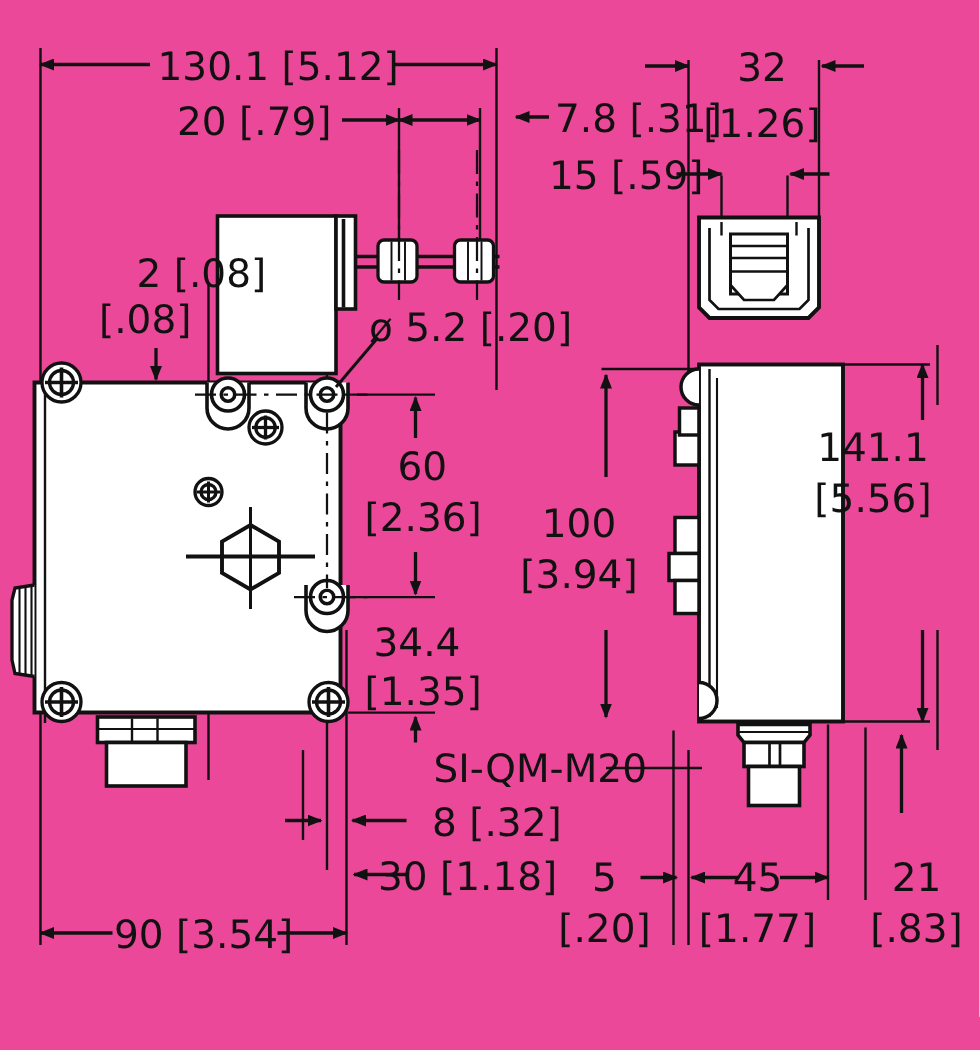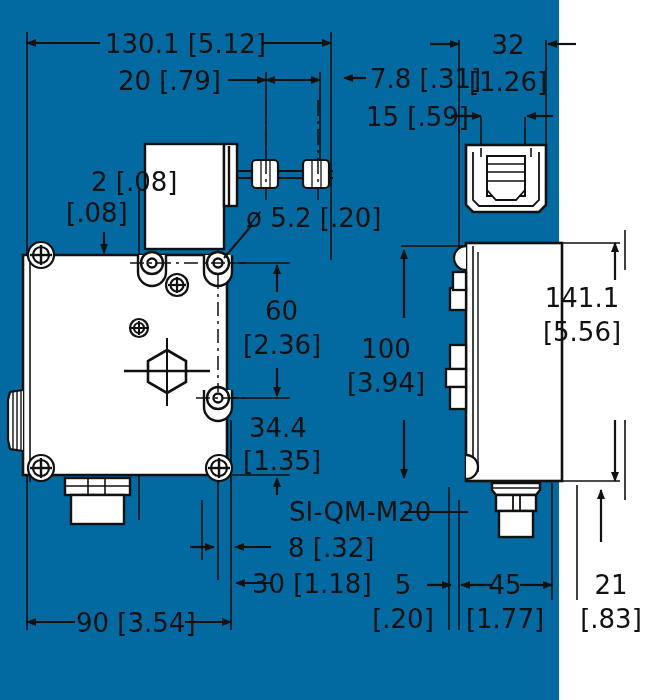--- a/index.html
+++ b/index.html
@@ -1,18 +1,18 @@
 <!DOCTYPE html>
 <html><head>
 <meta charset="utf-8">
 <style>
   html,body{margin:0;padding:0;background:#ffffff;}
   body{width:653px;height:700px;overflow:hidden;
        font-family:"DejaVu Sans","Liberation Sans",sans-serif;}
-  #stage{position:relative;width:559px;height:700px;background:#0369a1;}
+  #stage{position:relative;width:653px;height:700px;background:#ec4899;}
   svg{position:absolute;left:0;top:0;}
   .dimtxt{font-family:"DejaVu Sans","Liberation Sans",sans-serif;
           font-size:26px;fill:#111111;}
 </style>
 </head>
 <body>
 
 <div id="stage">
 
 <svg width="653" height="700" viewBox="0 0 653 700">

